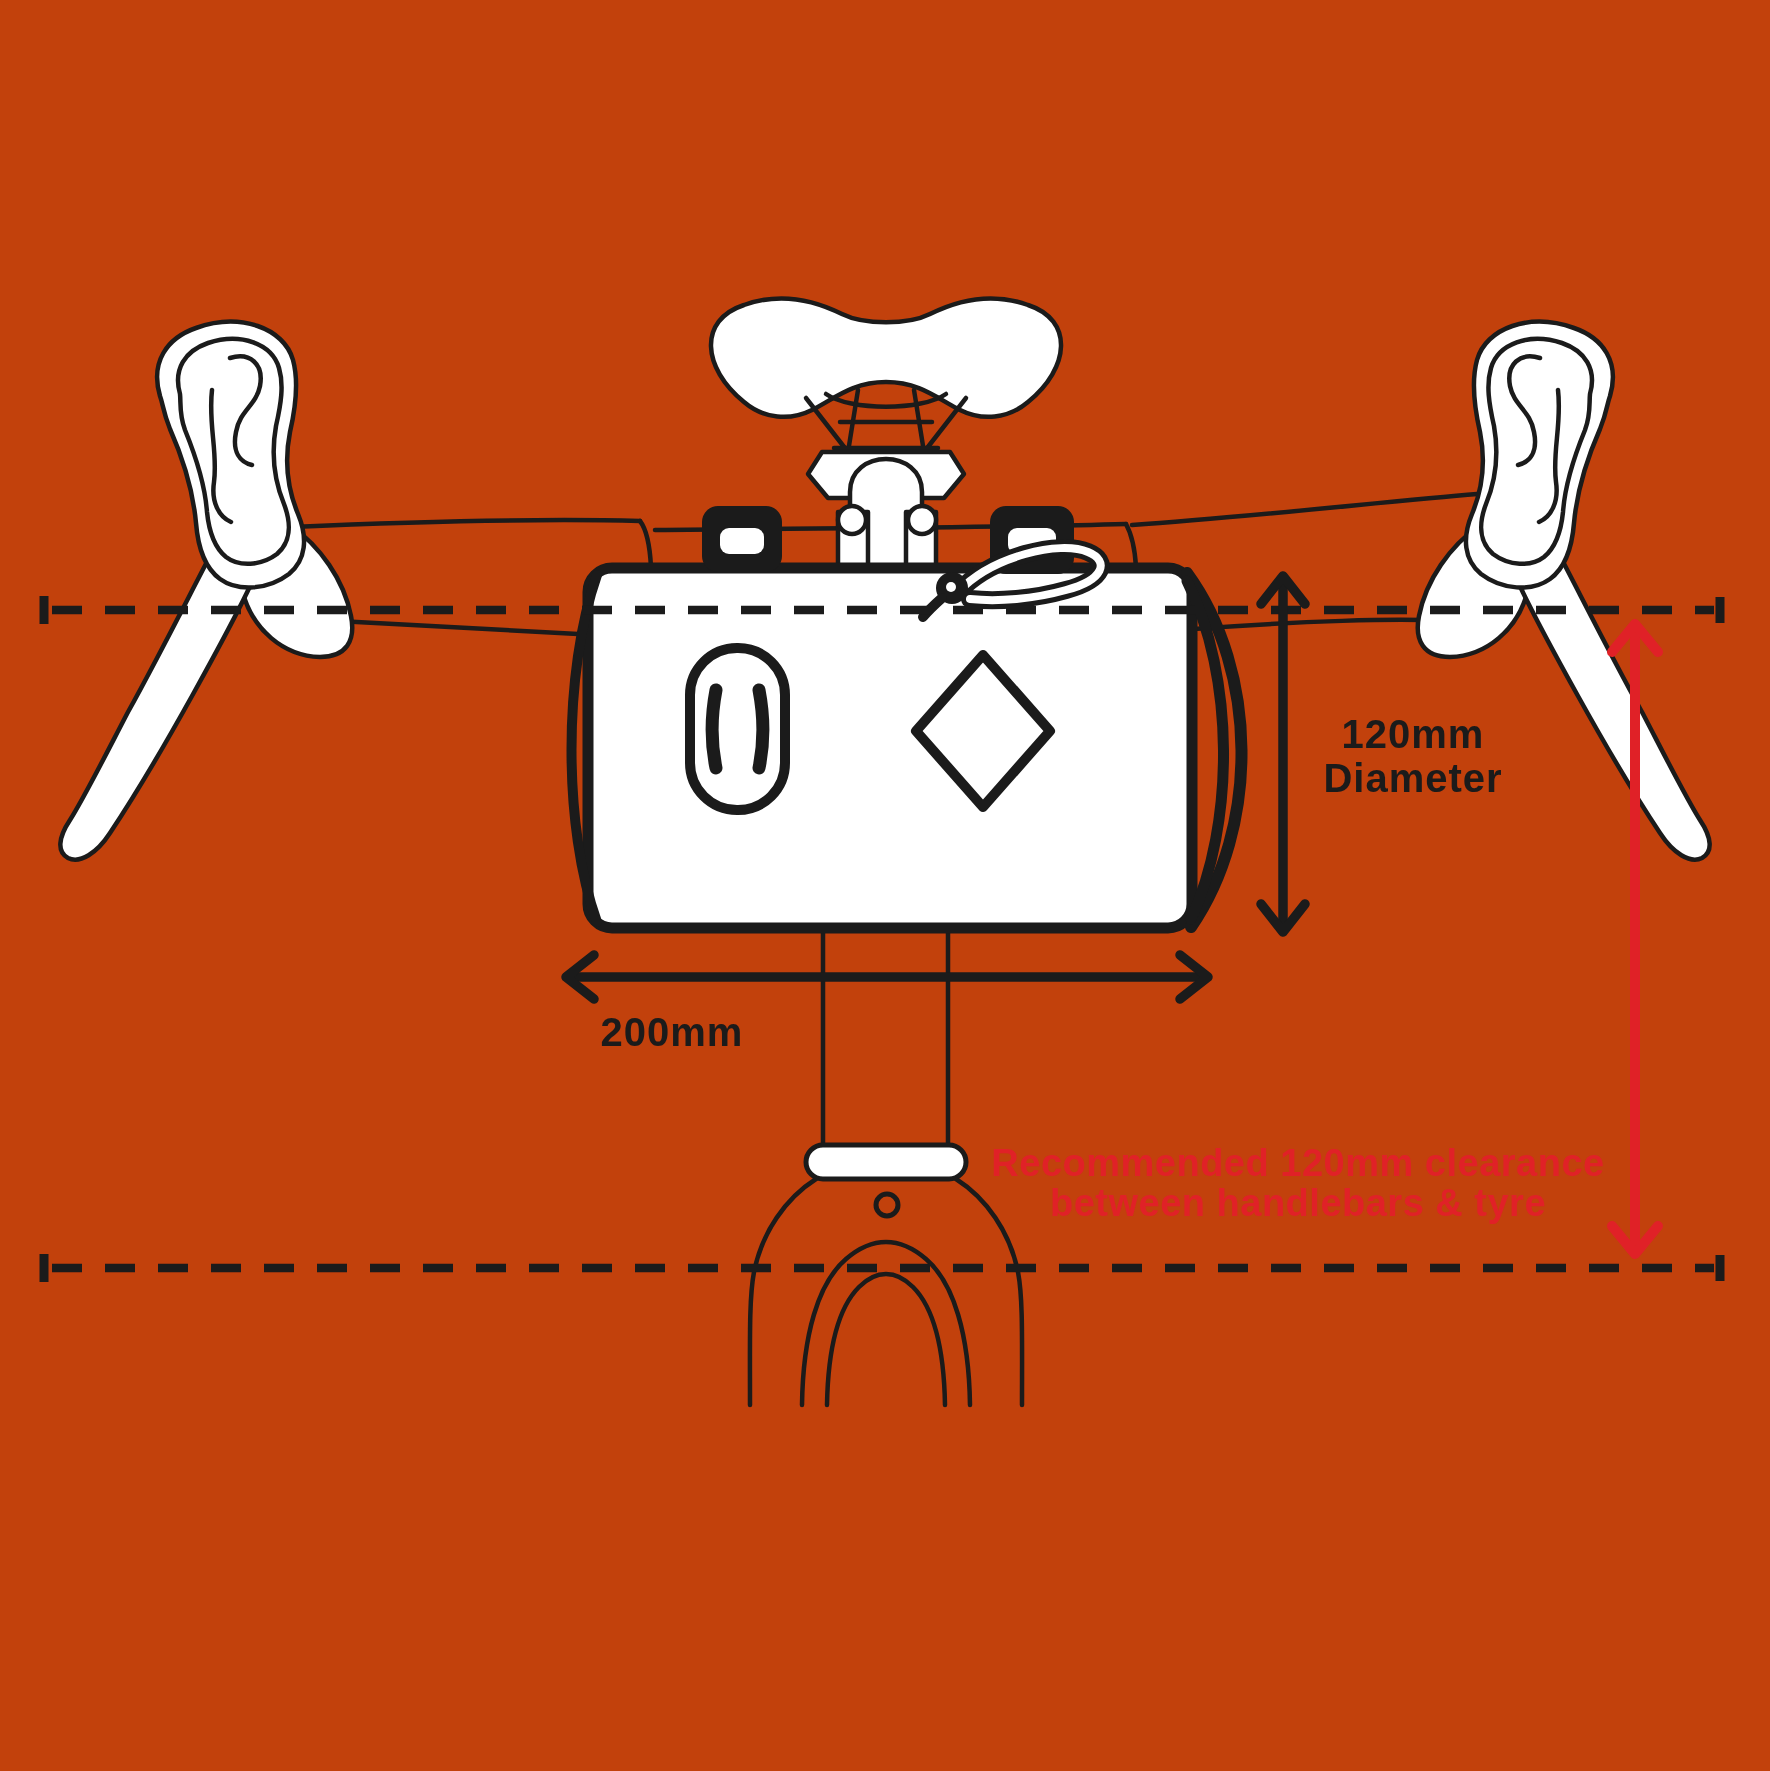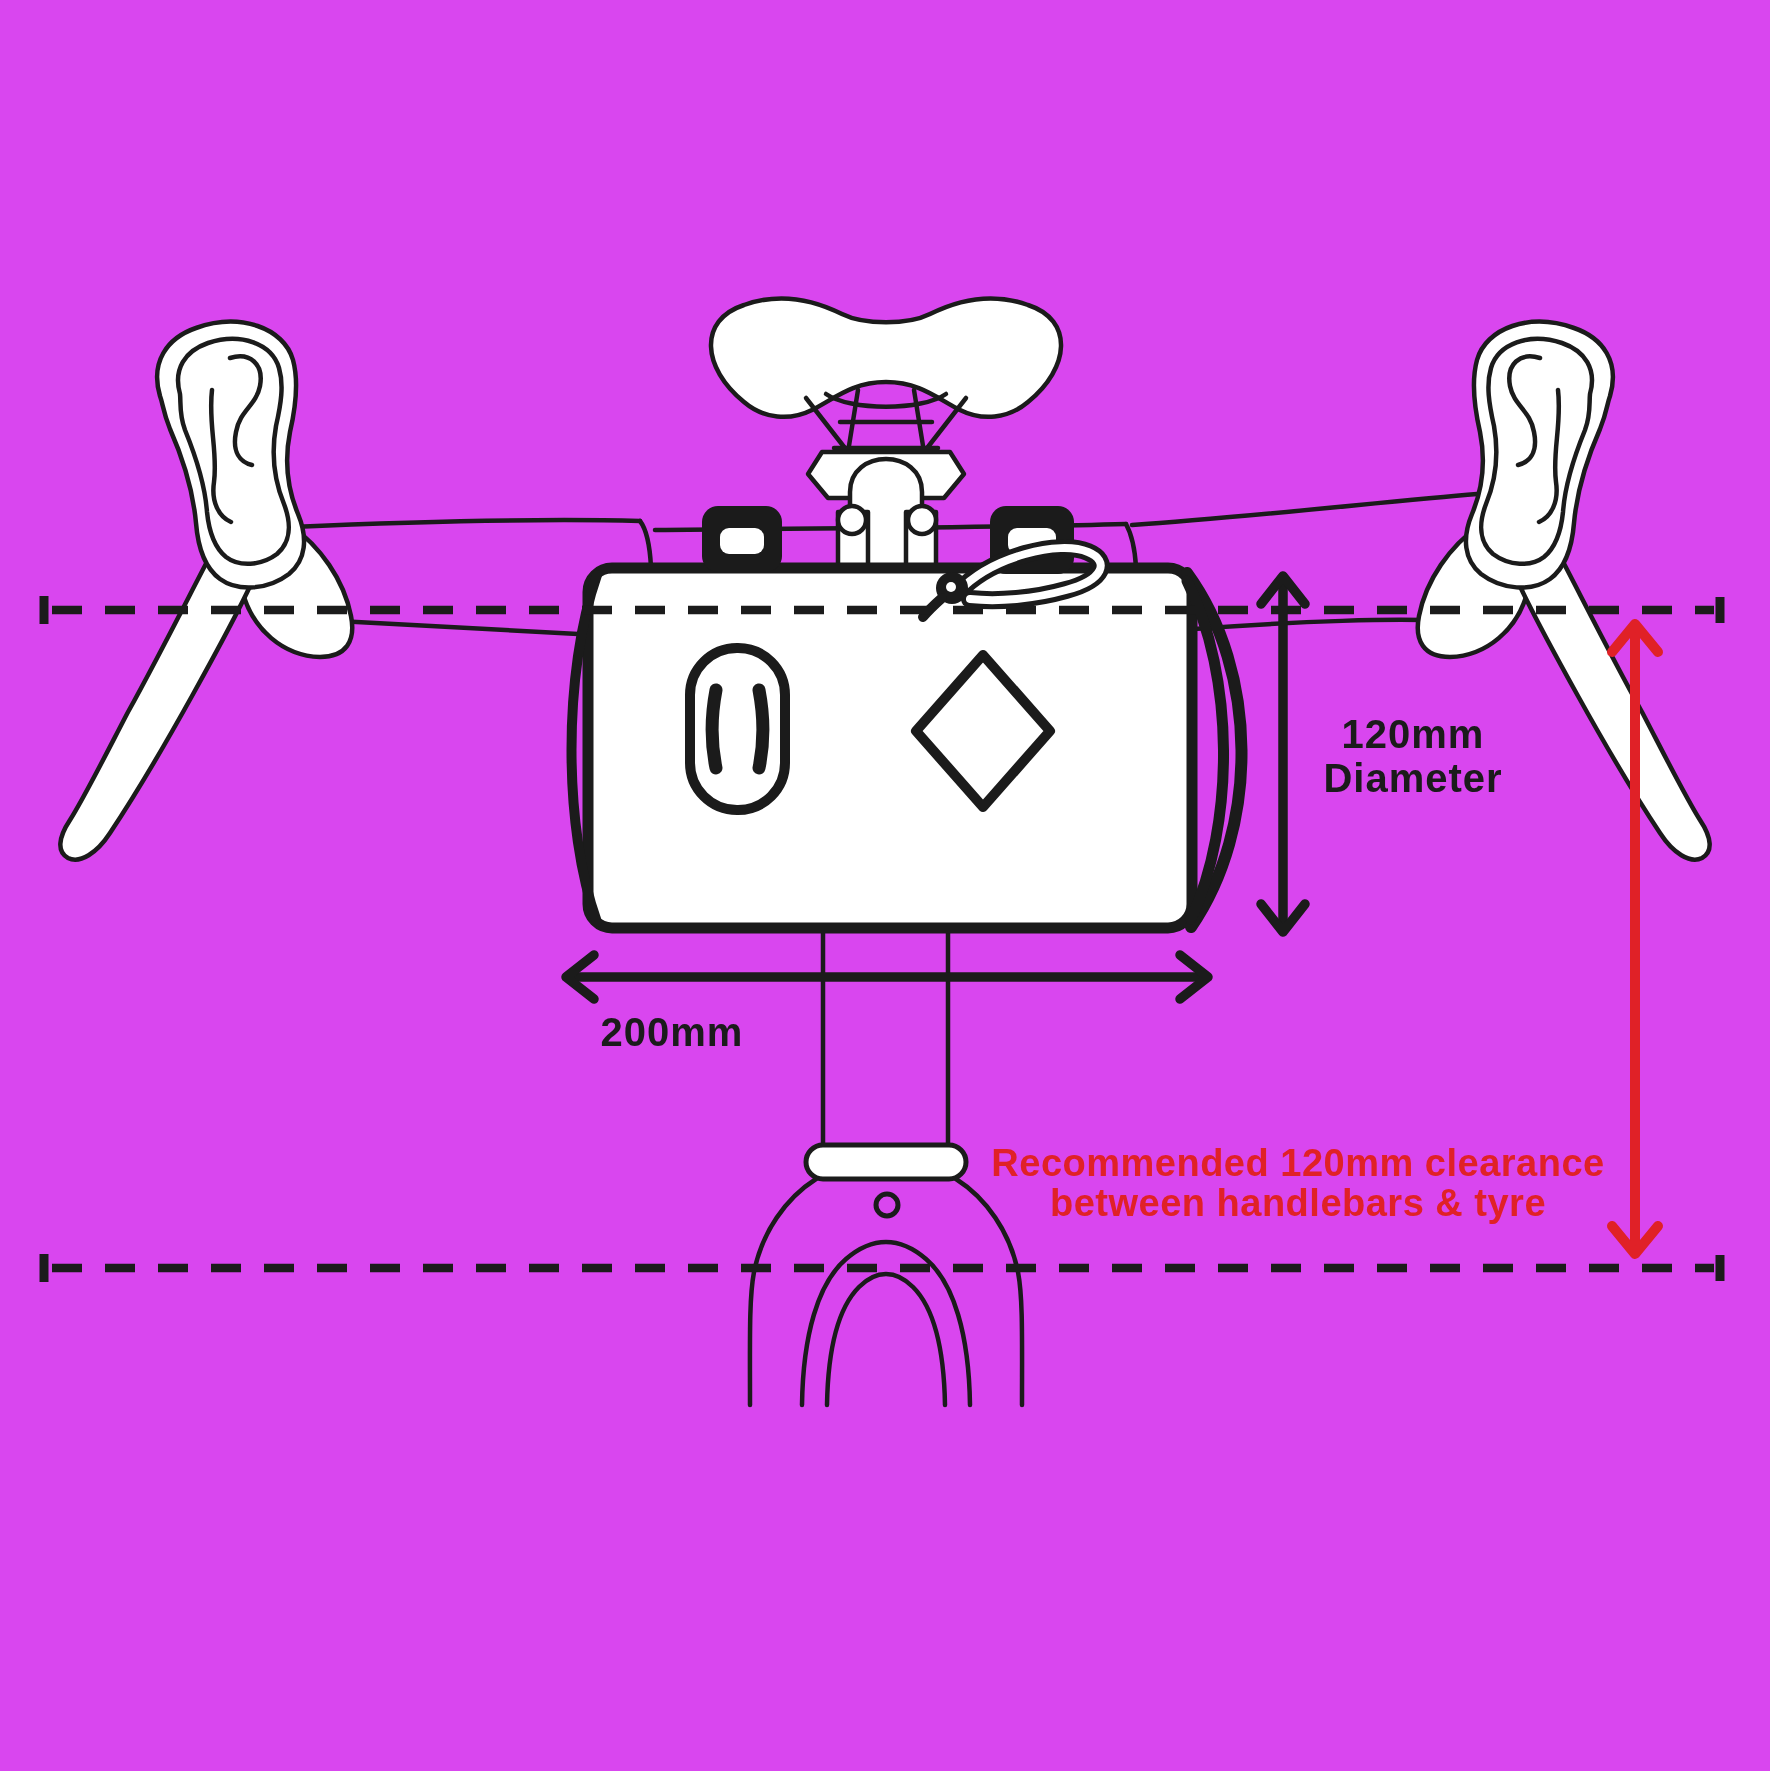--- a/index.html
+++ b/index.html
@@ -1,16 +1,16 @@
 <!DOCTYPE html>
 <html><head>
 <meta charset="utf-8">
 <style>
   html,body{margin:0;padding:0;background:#ffffff;}
-  .stage{width:1770px;height:1771px;position:relative;background:#d946ef;overflow:hidden;text-align:right;}
+  .stage{width:1770px;height:1771px;position:relative;background:#c2410c;overflow:hidden;text-align:right;}
   svg{display:block;}
   .ink-line{stroke:#1b1b1b;stroke-width:4.5;fill:none;stroke-linecap:round;stroke-linejoin:round;}
   .ink-fill{stroke:#1b1b1b;stroke-width:4.5;fill:#ffffff;stroke-linejoin:round;}
   .thick{stroke:#1b1b1b;fill:none;stroke-linecap:round;stroke-linejoin:round;}
   .dash{stroke:#1b1b1b;stroke-width:8.5;fill:none;stroke-dasharray:30 23;}
   .tick{stroke:#1b1b1b;stroke-width:9;fill:none;}
   .arrow{stroke:#1b1b1b;stroke-width:9.5;fill:none;stroke-linecap:round;stroke-linejoin:round;}
   .arrow-red{stroke:#e02127;stroke-width:10;fill:none;stroke-linecap:round;stroke-linejoin:round;}
   .lbl{font-family:"Liberation Sans",sans-serif;font-weight:bold;font-size:40px;fill:#1b1b1b;letter-spacing:1px;}
   .lbl-red{font-family:"Liberation Sans",sans-serif;font-weight:bold;font-size:38px;fill:#e02127;letter-spacing:0.5px;}

